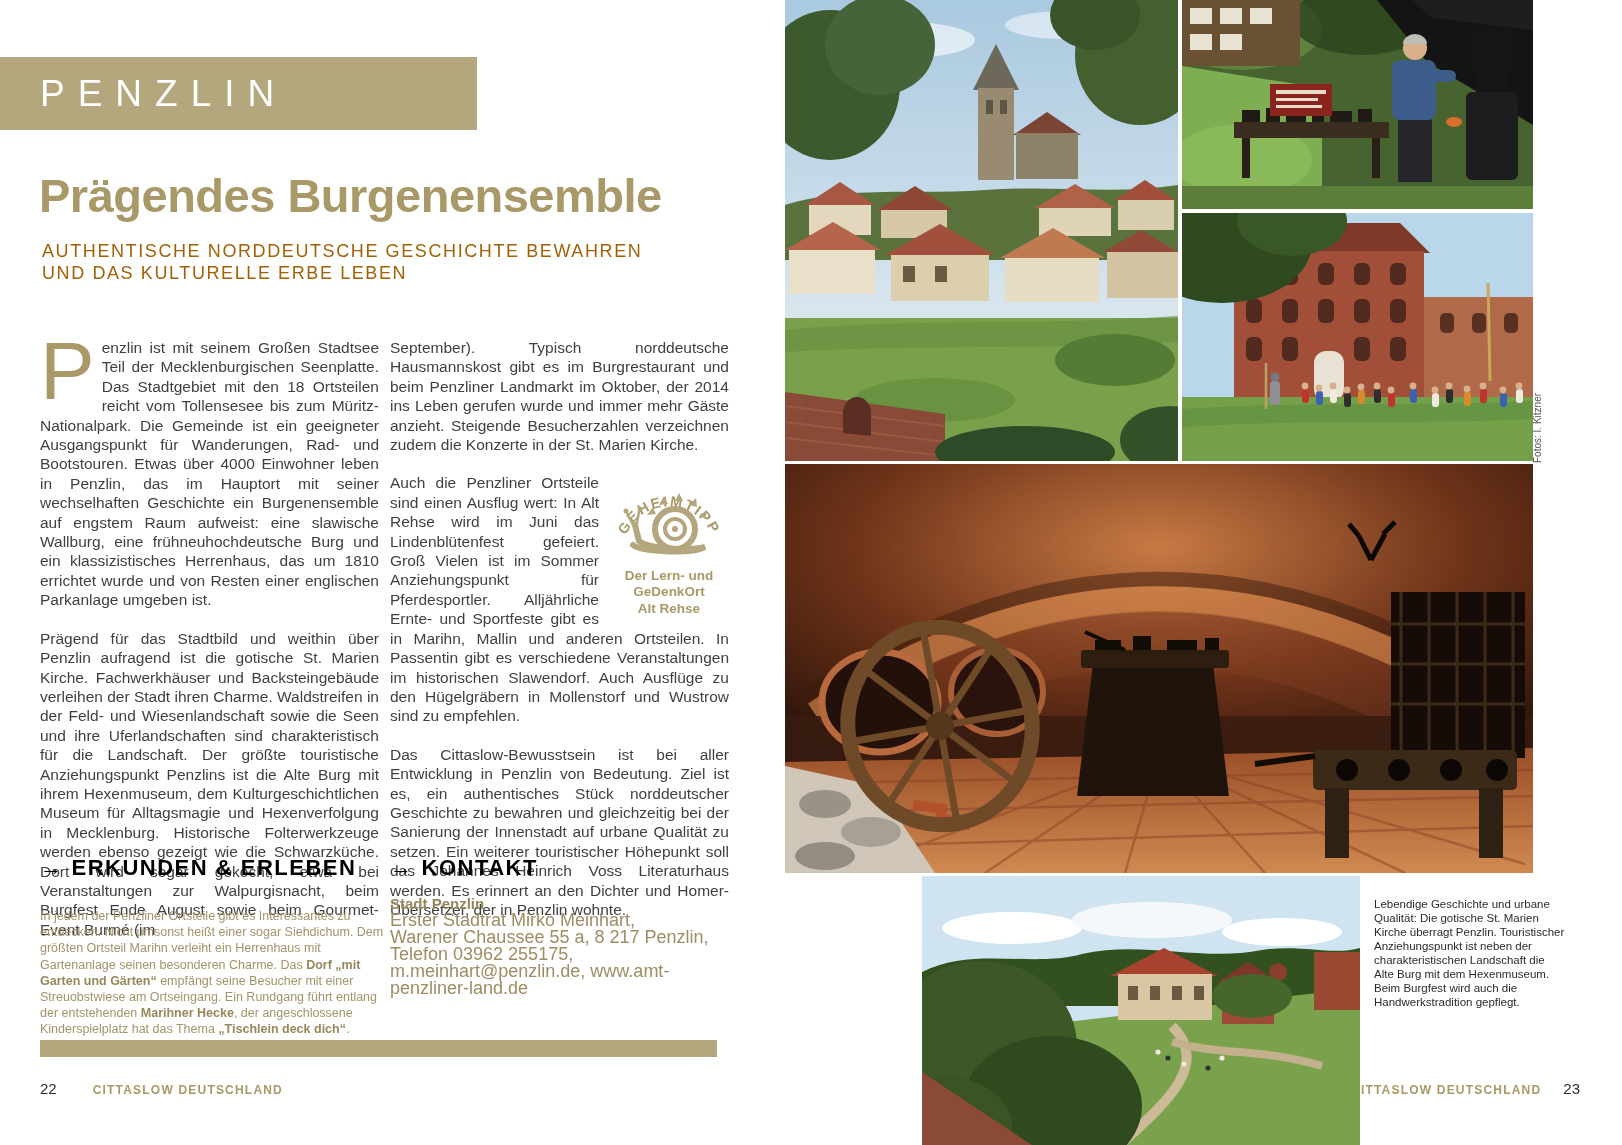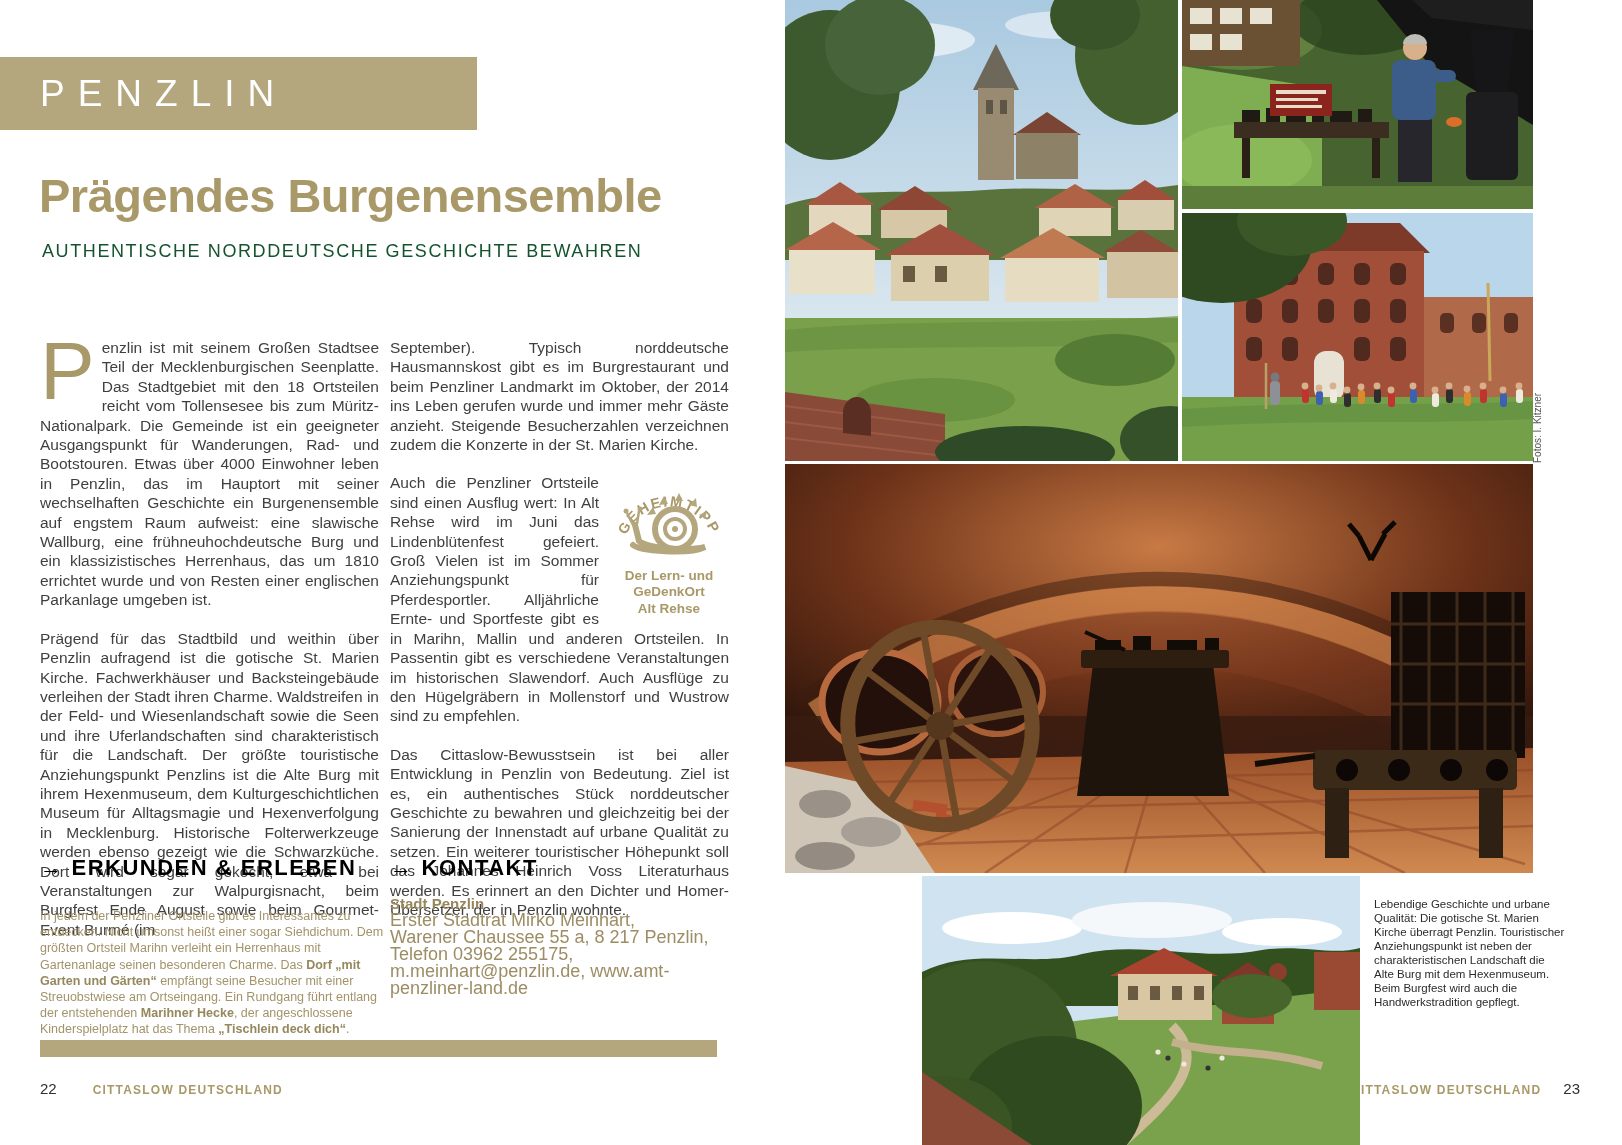--- a/index.html
+++ b/index.html
@@ -4,21 +4,21 @@
 <style>
   html,body{margin:0;padding:0;background:#888;}
   #page{position:relative;width:1622px;height:1145px;background:#ffffff;overflow:hidden;
         font-family:"Liberation Sans",sans-serif;color:#3f3f3f;}
   .abs{position:absolute;}
 
   
   #kicker-band{left:0;top:57px;width:477px;height:73px;background:#b4a67d;}
   #kicker{left:40px;top:57px;height:73px;line-height:73px;color:#fff;font-size:37px;letter-spacing:13px;font-weight:400;}
   #title{left:39px;top:168px;font-size:47px;font-weight:700;color:#a99868;letter-spacing:-0.5px;}
-  .subtitle{left:42px;font-size:18px;color:#14532d;letter-spacing:1.6px;font-weight:400;}
+  .subtitle{left:42px;font-size:18px;color:#a16207;letter-spacing:1.6px;font-weight:400;}
   #subtitle1{top:241px;} #subtitle2{top:263px;}
 
   
   .col{top:338px;width:339px;font-size:15.5px;line-height:19.4px;text-align:justify;}
   #col1{left:40px;} #col2{left:390px;}
   .col p{margin:0 0 19px 0;}
   .dropcap{float:left;font-size:82px;line-height:62px;padding:2px 7px 0 0;color:#a99868;font-weight:400;}
 
   
   #badge{float:right;width:120px;height:148px;margin:-6px 0 2px 10px;text-align:center;}
@@ -58,20 +58,21 @@
 </style>
 </head>
 <body>
 
 <div id="page">
 
   <div class="abs" id="kicker-band"></div>
   <div class="abs" id="kicker">PENZLIN</div>
   <div class="abs" id="title">Prägendes Burgenensemble</div>
   <div class="abs subtitle" id="subtitle1">AUTHENTISCHE NORDDEUTSCHE GESCHICHTE BEWAHREN</div>
+  <div class="abs subtitle" id="subtitle2">UND DAS KULTURELLE ERBE LEBEN</div>
 
   <div class="abs col" id="col1">
     <p><span class="dropcap">P</span><span>enzlin ist mit seinem Großen Stadtsee Teil der Mecklenburgischen Seenplatte. Das Stadtgebiet mit den 18 Ortsteilen reicht vom Tollensesee bis zum Müritz-Nationalpark. Die Gemeinde ist ein geeigneter Ausgangspunkt für Wanderungen, Rad- und Bootstouren. Etwas über 4000 Einwohner leben in Penzlin, das im Hauptort mit seiner wechselhaften Geschichte ein Burgenensemble auf engstem Raum aufweist: eine slawische Wallburg, eine frühneuhochdeutsche Burg und ein klassizistisches Herrenhaus, das um 1810 errichtet wurde und von Resten einer englischen Parkanlage umgeben ist.</span></p>
     <p>Prägend für das Stadtbild und weithin über Penzlin aufragend ist die gotische St. Marien Kirche. Fachwerkhäuser und Backsteingebäude verleihen der Stadt ihren Charme. Waldstreifen in der Feld- und Wiesenlandschaft sowie die Seen und ihre Uferlandschaften sind charakteristisch für die Landschaft. Der größte touristische Anziehungspunkt Penzlins ist die Alte Burg mit ihrem Hexenmuseum, dem Kulturgeschichtlichen Museum für Alltagsmagie und Hexenverfolgung in Mecklenburg. Historische Folterwerkzeuge werden ebenso gezeigt wie die Schwarzküche. Dort wird sogar gekocht, etwa bei Veranstaltungen zur Walpurgisnacht, beim Burgfest Ende August sowie beim Gourmet-Event Burmé (im</p>
   </div>
 
   <div class="abs col" id="col2">
     <p>September). Typisch norddeutsche Hausmannskost gibt es im Burgrestaurant und beim Penzliner Landmarkt im Oktober, der 2014 ins Leben gerufen wurde und immer mehr Gäste anzieht. Steigende Besucherzahlen verzeichnen zudem die Konzerte in der St. Marien Kirche.</p>
     <p>
       <span id="badge">

